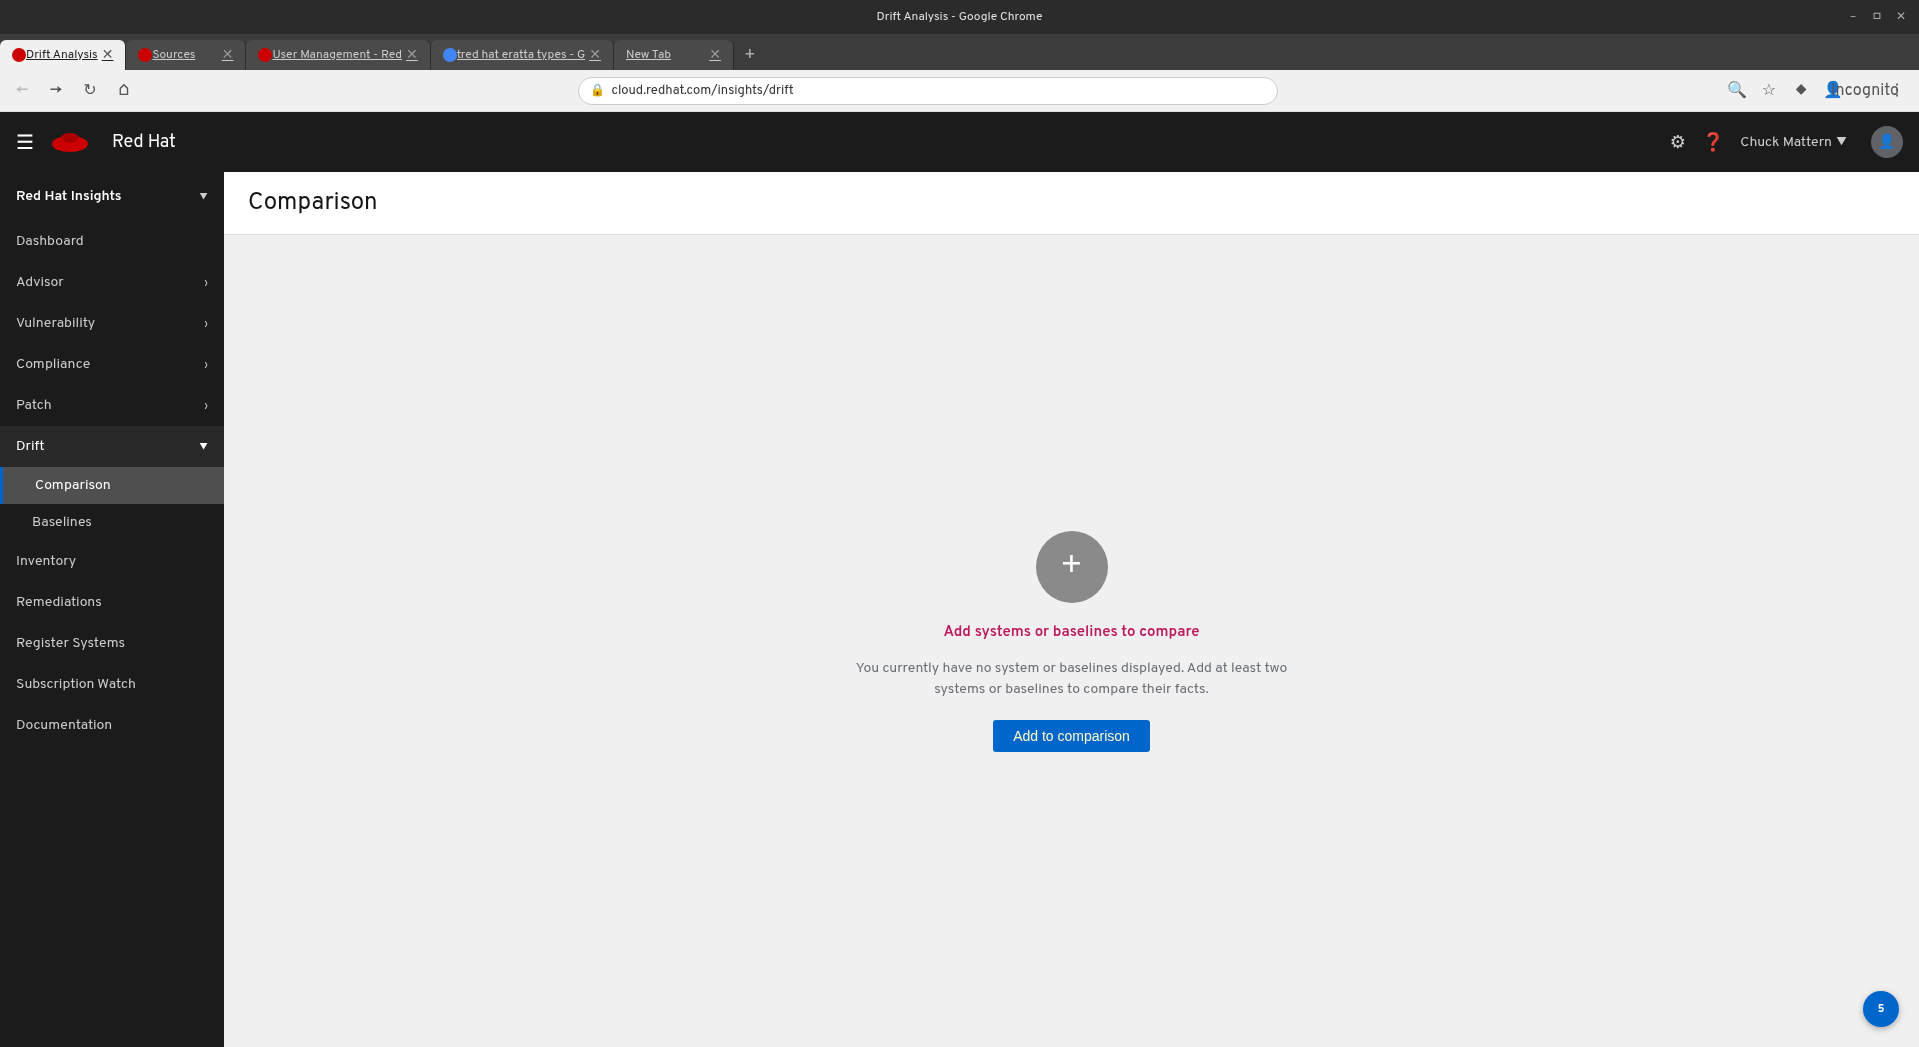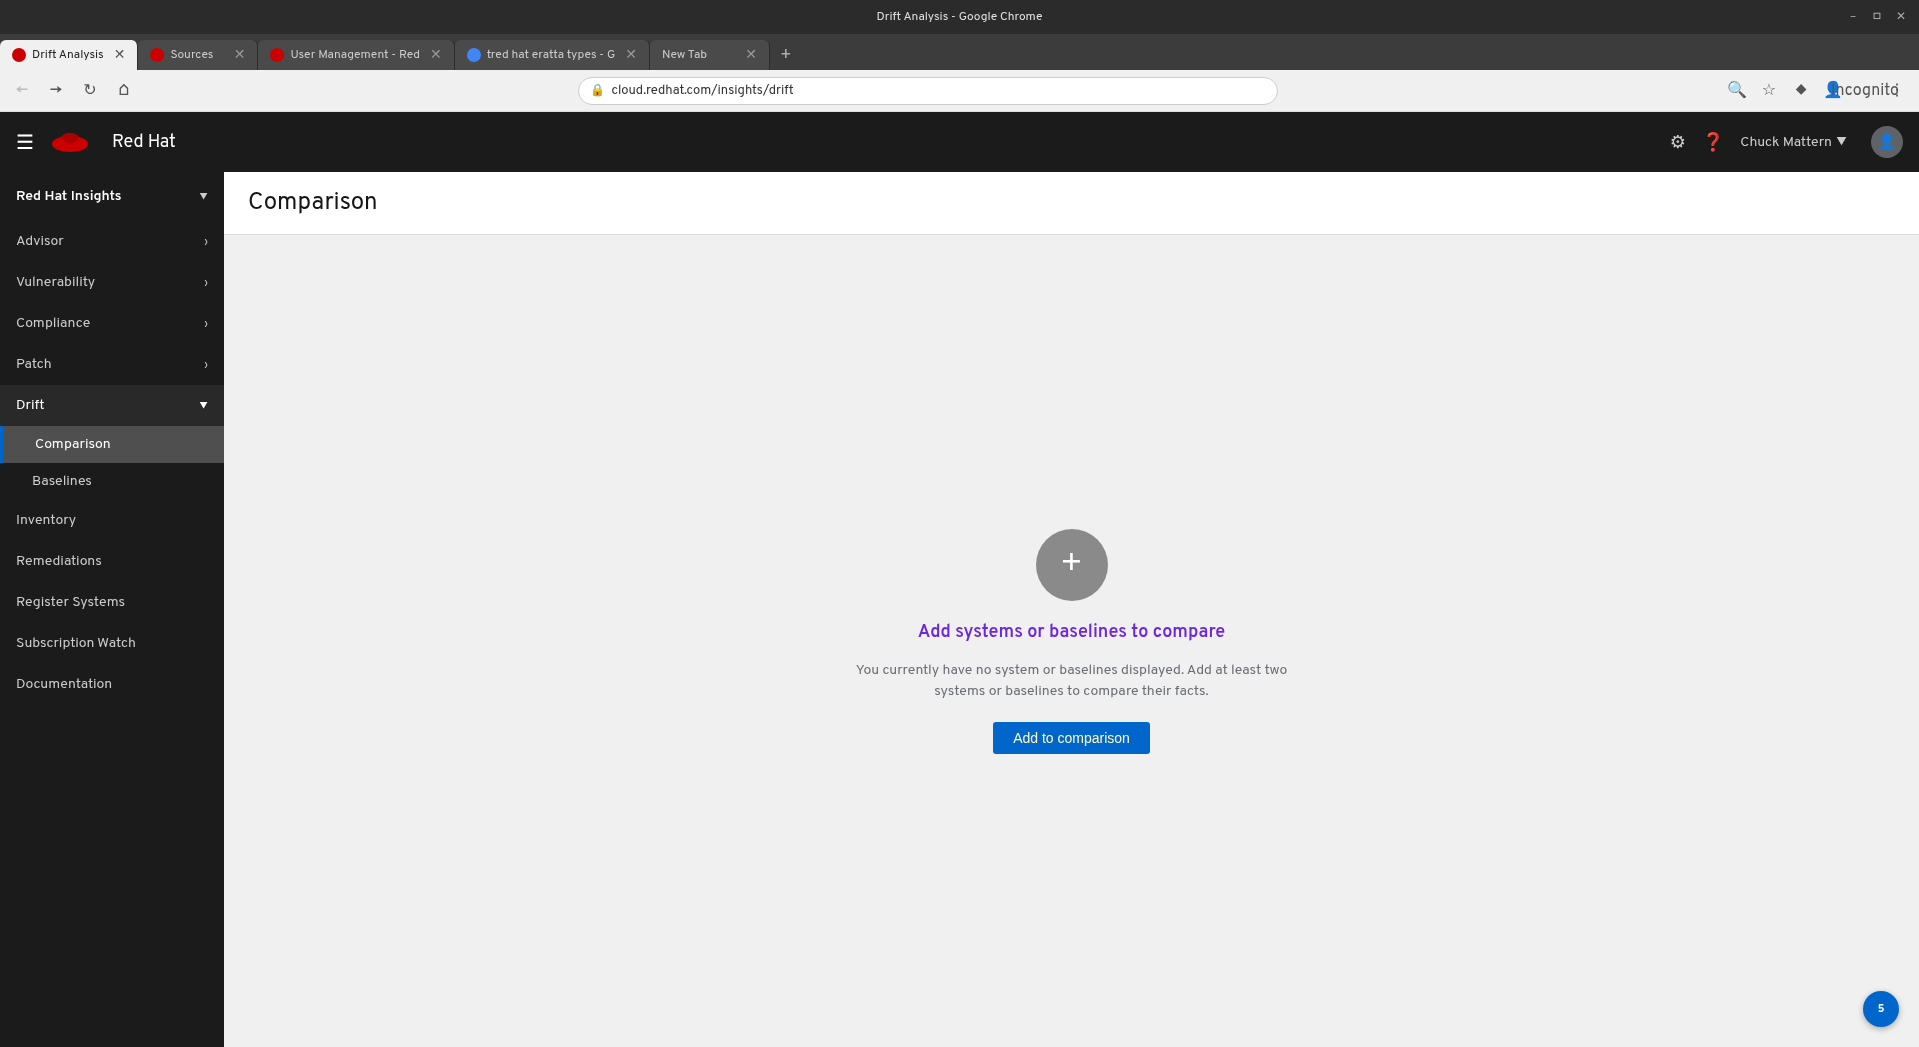--- a/index.html
+++ b/index.html
@@ -42,24 +42,24 @@
       height: 30px;
       display: flex;
       align-items: center;
       padding: 0 12px;
       font-size: 12px;
       color: #ccc;
       background: #4a4a4a;
       border-radius: 6px 6px 0 0;
       min-width: 120px;
       max-width: 220px;
-      gap: 6px;
       position: relative;
       cursor: pointer;
       border-right: 1px solid #2b2b2b;
+      text-decoration: underline;
     }
     .tab.active {
       background: #f0f0f0;
       color: #222;
     }
     .tab .favicon {
       width: 14px;
       height: 14px;
       border-radius: 2px;
       display: inline-flex;
@@ -310,23 +310,23 @@
       display: flex;
       align-items: center;
       justify-content: center;
       color: white;
       font-size: 36px;
       font-weight: 300;
       margin-bottom: 4px;
     }
 
     .empty-state-title {
-      font-size: 18px;
+      font-size: 15px;
       font-weight: 600;
-      color: #6d28d9;
+      color: #be185d;
     }
 
     .empty-state-desc {
       font-size: 14px;
       color: #6a6e73;
       max-width: 440px;
       line-height: 1.5;
     }
 
     .add-btn {
@@ -448,20 +448,23 @@
 
     <div class="main-layout">
 
       <div class="sidebar">
 
         <div class="sidebar-header">
           <span class="sidebar-header-text">Red Hat Insights</span>
           <span class="sidebar-header-icon chevron">▼</span>
         </div>
 
+        <div class="sidebar-item">
+          <span>Dashboard</span>
+        </div>
 
         <div class="sidebar-item">
           <span>Advisor</span>
           <span class="chevron">›</span>
         </div>
 
         <div class="sidebar-item">
           <span>Vulnerability</span>
           <span class="chevron">›</span>
         </div>

